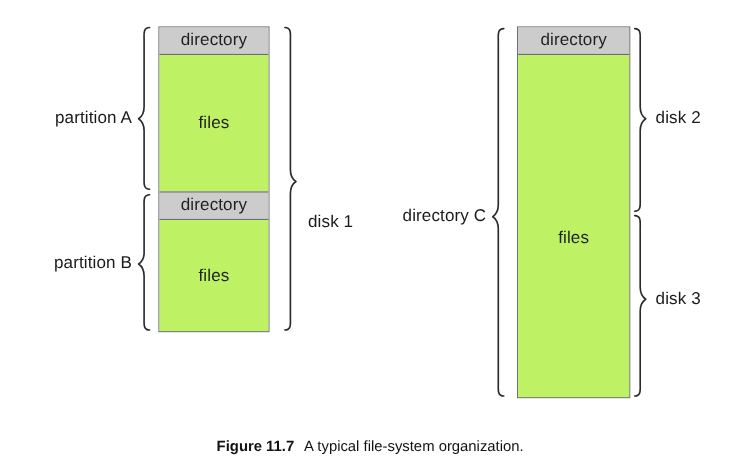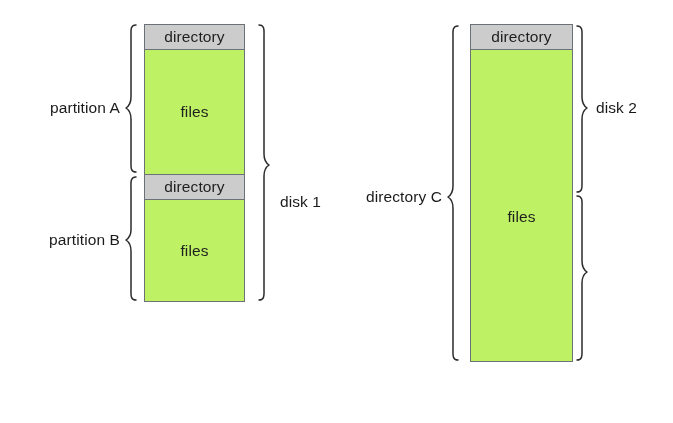--- a/index.html
+++ b/index.html
@@ -165,15 +165,19 @@
   <div class="label label-left" style="left:0px; top:99px; width:120px;">partition A</div>
 
   <div class="label label-left" style="left:0px; top:231px; width:120px;">partition B</div>
 
   <div class="label label-right" style="left:280px; top:156px; width:90px;margin-top:37px;">disk 1</div>
 
   <div class="label label-left" style="left:322px; top:188px; width:120px;">directory C</div>
 
   <div class="label label-right" style="left:596px; top:99px; width:77px;">disk 2</div>
 
+  <div class="label label-right" style="left:596px; top:263px; width:77px;">disk 3</div>
 
+  <div class="caption" style="top:398px;">
+    <b>Figure 11.7</b><span style="display:inline-block;width:9px;"></span><span>A typical file-system organization.</span>
+  </div>
 
 </div>
 
 </body></html>

